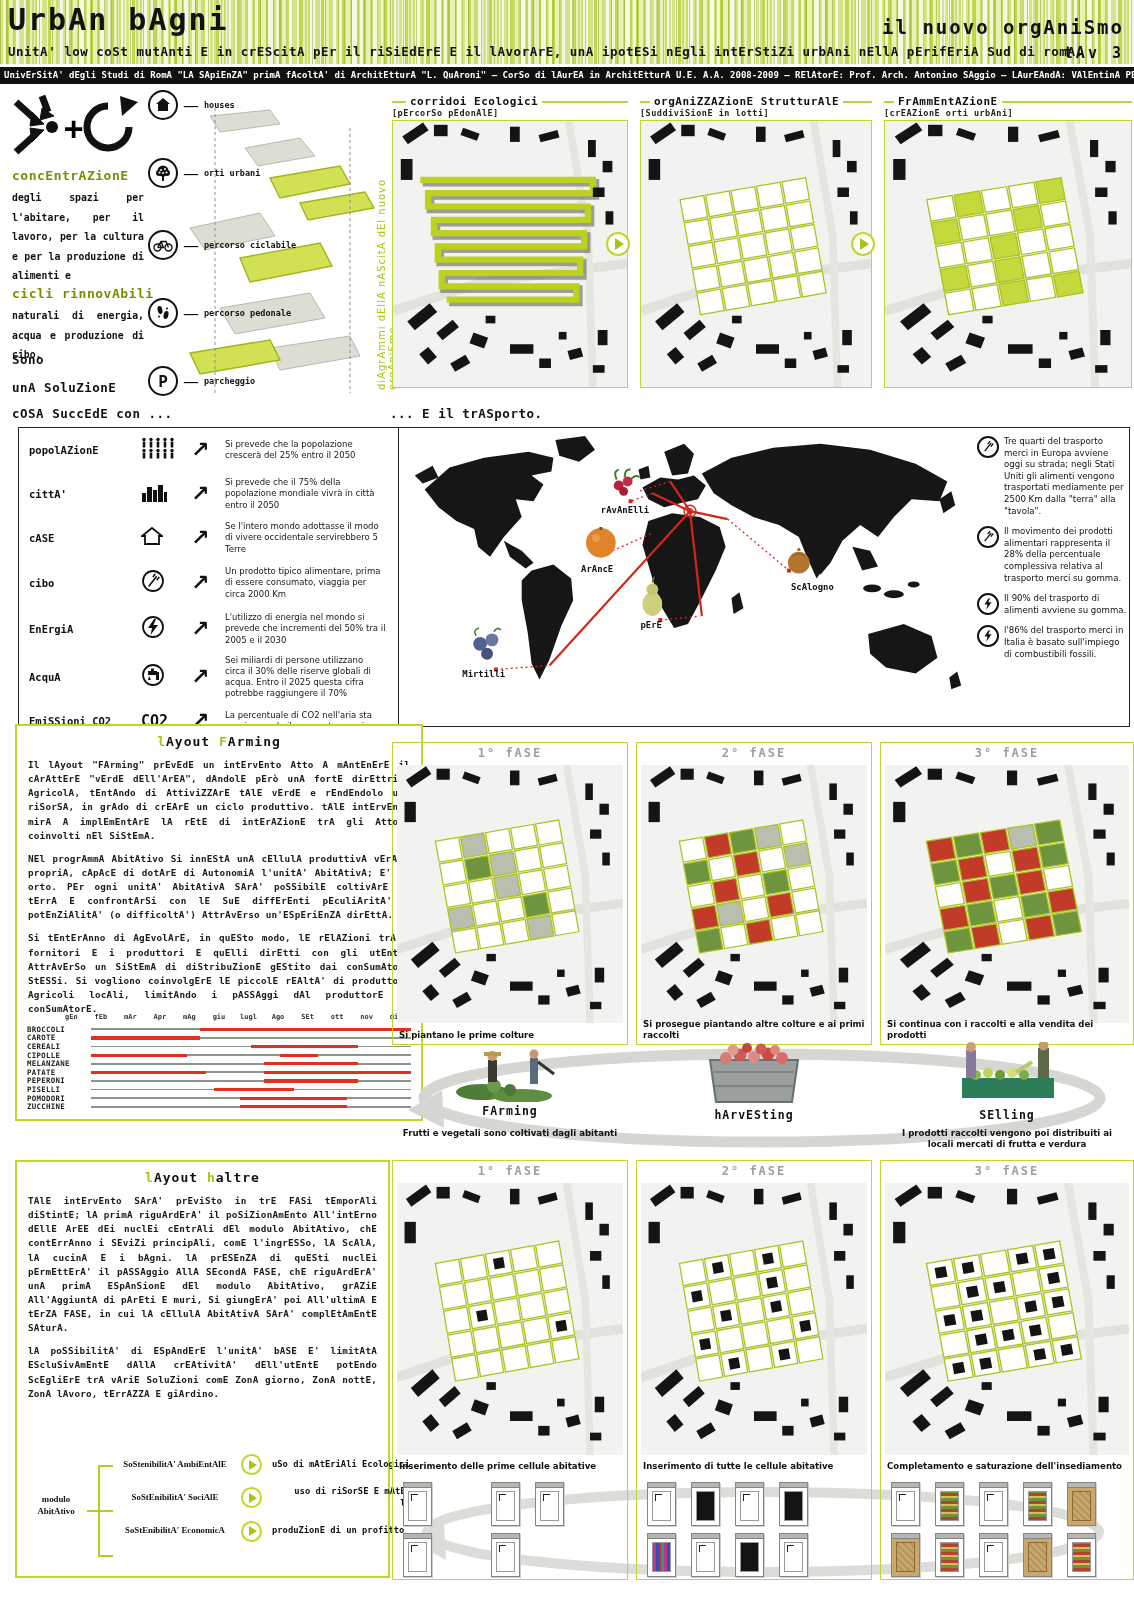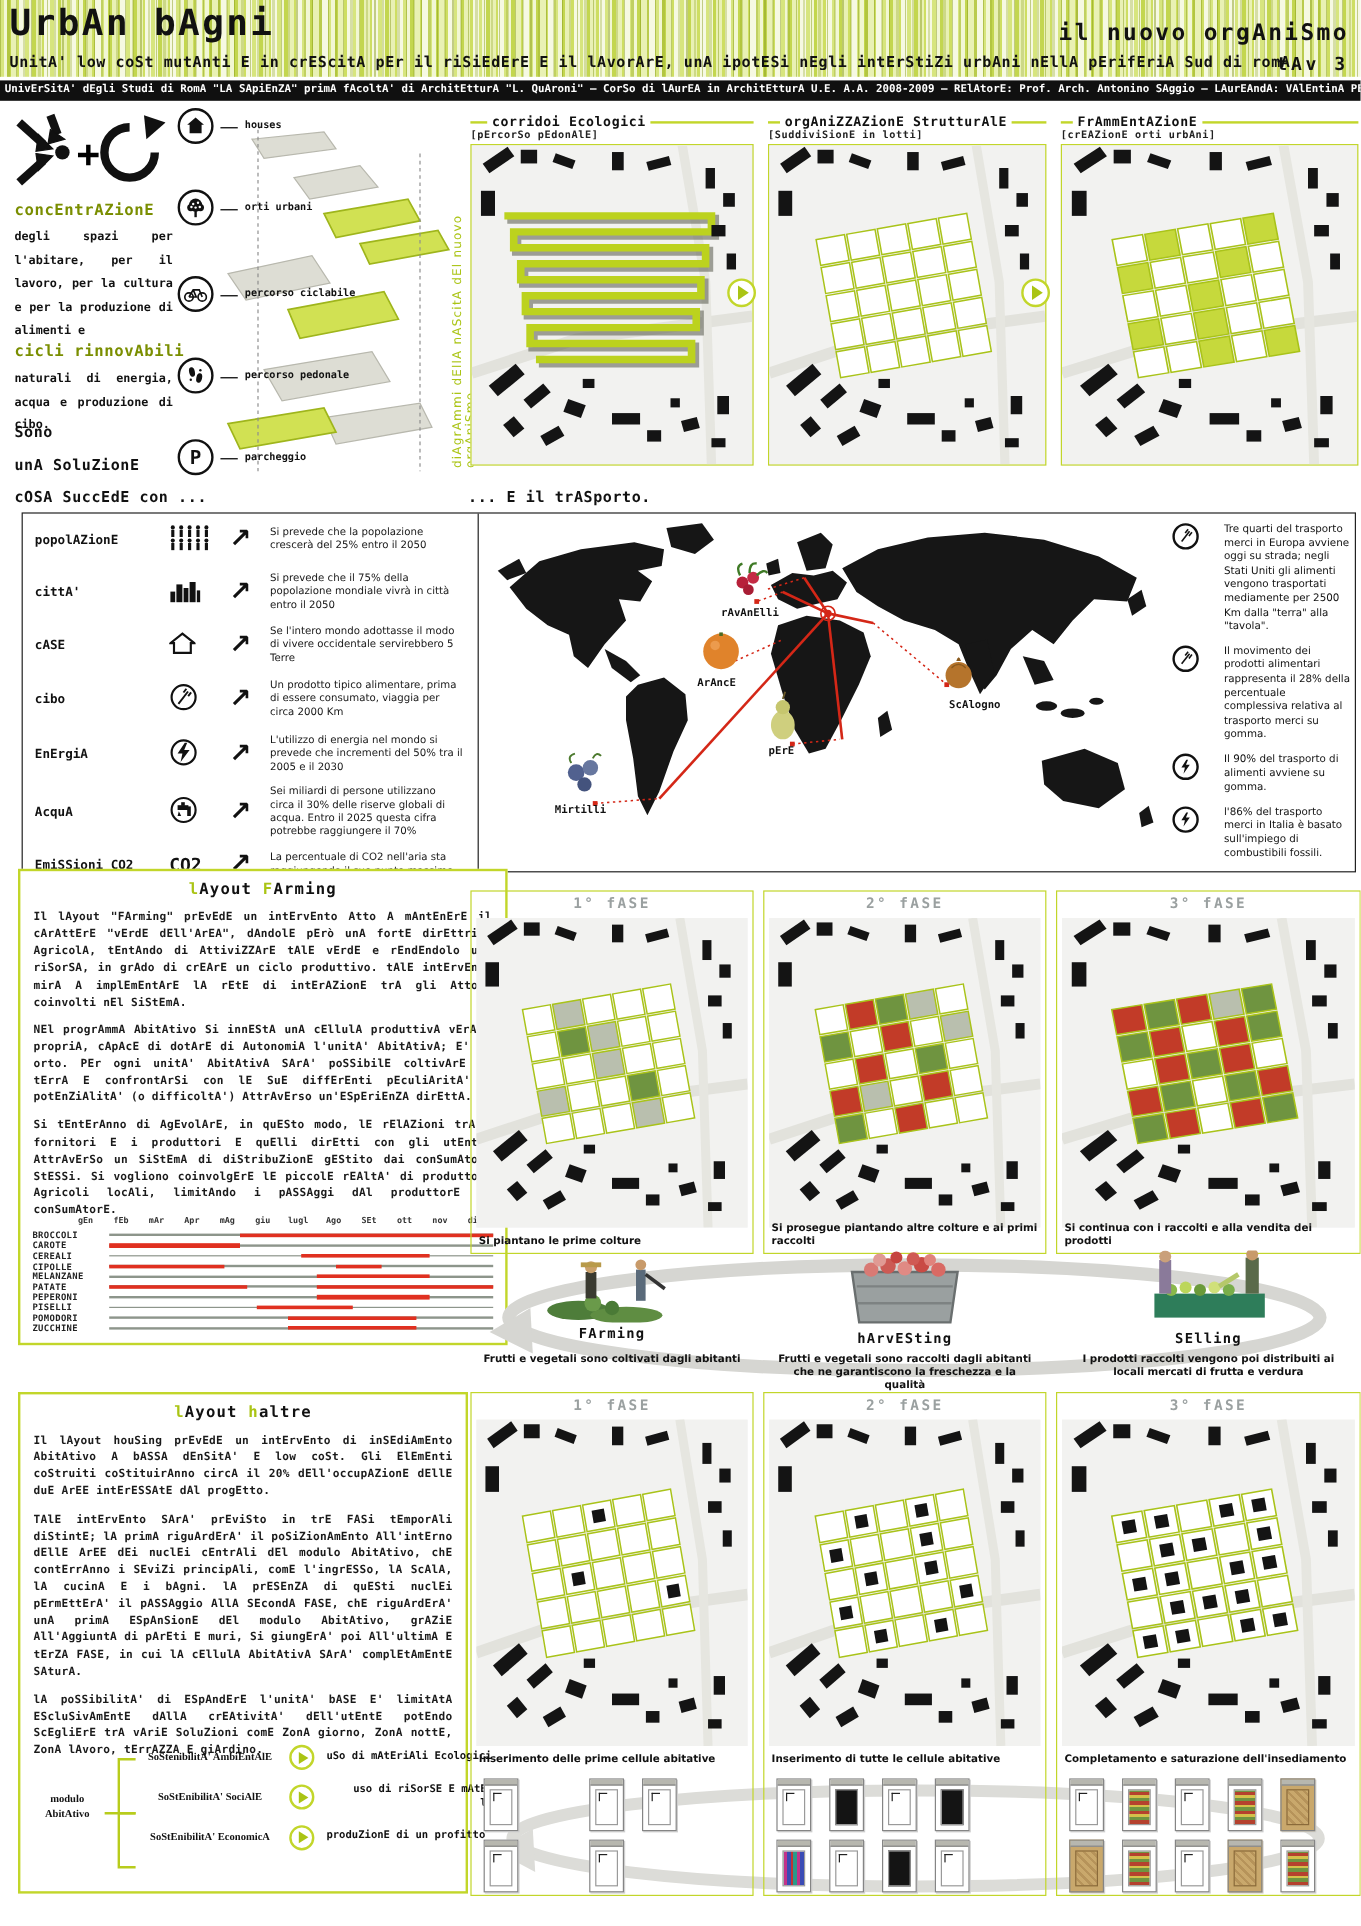--- a/index.html
+++ b/index.html
@@ -34,21 +34,21 @@
 .lime-rule{height:2px;background:var(--limeB)}
 .circ-arrow{width:24px;height:24px;border:2.5px solid var(--limeB);border-radius:50%;background:#fff;display:flex;align-items:center;justify-content:center}
 .circ-arrow i{display:block;width:0;height:0;border-left:9px solid var(--lime);border-top:6px solid transparent;border-bottom:6px solid transparent;margin-left:3px}
 #side-label{writing-mode:vertical-rl;transform:rotate(180deg);color:var(--lime);font-size:10px;letter-spacing:1px}
 
 #midbox{border:1.5px solid #222}
 .imp-row{display:grid;grid-template-columns:112px 50px 34px auto;align-items:center;padding:2px 6px 2px 10px}
 .imp-lbl{font-family:"DejaVu Sans Mono",monospace;font-weight:bold;font-size:10.5px}
 .imp-arrow{font-size:22px;font-weight:bold;line-height:1}
 .imp-txt{font-size:8.5px;line-height:1.3;color:#181818;padding-right:6px}
-.fact{display:flex;gap:21px;margin-bottom:9px}
+.fact{display:flex;gap:5px;margin-bottom:9px}
 .fact-txt{font-size:8.6px;line-height:1.35}
 .sm-circle{width:22px;height:22px;border:2px solid #111;border-radius:50%;background:#fff;flex:none;display:flex;align-items:center;justify-content:center}
 
 .gbox{border:2px solid var(--limeB);background:#fff}
 .gbox-title{text-align:center;font-family:"DejaVu Sans Mono",monospace;font-weight:bold;font-size:13px;letter-spacing:1px;padding-top:8px}
 .gbox-title .acc{color:var(--lime)}
 .gbox p{font-family:"DejaVu Sans Mono",monospace;font-weight:bold;font-size:9.3px;line-height:1.52;letter-spacing:.2px;text-align:justify;margin:9px 11px 0;color:#1a1a1a}
 
 .phase{border:1.5px solid var(--limeB);position:absolute;background:transparent}
 .phase-h{text-align:center;font-family:"DejaVu Sans Mono",monospace;font-weight:bold;font-size:12px;letter-spacing:2px;color:#9aa0a0;padding-top:3px}
@@ -935,21 +935,20 @@
           <circle cx="31" cy="8" r="5.5" fill="#e09a94"></circle>
           <circle cx="59" cy="7" r="5.5" fill="#d05a54"></circle>
           <circle cx="73" cy="8" r="5" fill="#e0837c"></circle>
           <circle cx="45" cy="6" r="5" fill="#c6443e"></circle>
         </g>
         <line x1="12" y1="30" x2="92" y2="30" stroke="#7d8282" stroke-width="2"></line>
         <line x1="13" y1="44" x2="91" y2="44" stroke="#7d8282" stroke-width="2"></line>
       </svg>
   </div>
   <div class="abs photo-lbl" style="left:636px;top:1108px;width:236px;z-index:1">hArvESting</div>
-  <div class="abs photo-sub" style="left:644px;top:1128px;width:220px;z-index:1">Frutti e vegetali sono raccolti dagli abitanti che ne garantiscono la freschezza e la qualità</div>
 
   <div class="abs" style="left:952px;top:1042px;z-index:1">
     <svg width="112" height="62">
         <rect x="10" y="36" width="92" height="20" fill="#2e7d5a"></rect>
         <g>
           <circle cx="24" cy="33" r="5" fill="#8ab84a"></circle>
           <circle cx="36" cy="31" r="5" fill="#bcd65a"></circle>
           <circle cx="48" cy="33" r="5" fill="#6a9a3a"></circle>
           <circle cx="60" cy="31" r="5" fill="#d0e07a"></circle>
           <circle cx="72" cy="33" r="5" fill="#7aae4a"></circle>
@@ -959,21 +958,20 @@
         <rect x="86" y="6" width="11" height="30" fill="#5a6a4a"></rect>
         <circle cx="91.5" cy="3.5" r="5" fill="#c89a6a"></circle>
         <line x1="80" y1="20" x2="64" y2="30" stroke="#b5c86a" stroke-width="4"></line>
       </svg>
   </div>
   <div class="abs photo-lbl" style="left:880px;top:1108px;width:254px;z-index:1">SElling</div>
   <div class="abs photo-sub" style="left:892px;top:1128px;width:230px;z-index:1">I prodotti raccolti vengono poi distribuiti ai locali mercati di frutta e verdura</div>
 
   <div class="abs gbox" style="left:15px;top:1160px;width:375px;height:418px">
     <div class="gbox-title"><span class="acc">l</span><span>Ayout </span><span class="acc">h</span><span>altre</span></div>
-    <p>Il lAyout houSing  prEvEdE un intErvEnto di inSEdiAmEnto AbitAtivo A bASSA dEnSitA' E low coSt. Gli ElEmEnti coStruiti coStituirAnno circA il 20% dEll'occupAZionE dEllE duE ArEE intErESSAtE dAl progEtto.</p>
     <p>TAlE intErvEnto SArA' prEviSto in trE FASi tEmporAli diStintE; lA primA riguArdErA' il poSiZionAmEnto All'intErno dEllE ArEE dEi nuclEi cEntrAli dEl modulo AbitAtivo, chE contErrAnno i SEviZi principAli, comE l'ingrESSo, lA ScAlA, lA cucinA E i bAgni. lA prESEnZA di quESti nuclEi pErmEttErA' il pASSAggio AllA SEcondA FASE, chE riguArdErA' unA primA ESpAnSionE dEl modulo AbitAtivo, grAZiE All'AggiuntA di pArEti E muri, Si giungErA' poi All'ultimA E tErZA FASE, in cui lA cEllulA AbitAtivA SArA' complEtAmEntE SAturA.</p>
     <p>lA poSSibilitA' di ESpAndErE l'unitA' bASE E' limitAtA EScluSivAmEntE dAllA crEAtivitA' dEll'utEntE potEndo ScEgliErE trA vAriE SoluZioni comE ZonA giorno, ZonA nottE, ZonA lAvoro, tErrAZZA E giArdino.</p>
     <div class="abs" style="left:8px;bottom:6px;width:356px;height:116px">
       <div class="abs mod-lbl" style="left:0;top:40px;width:62px">modulo AbitAtivo</div>
       <svg class="abs" style="left:62px;top:4px" width="28" height="106">
           <path d="M26,8 H12 V98 H26 M12,53 H0 M12,8 H26 M12,53 H26" fill="none" stroke="#b8cc1c" stroke-width="2"></path>
           <path d="M12,53 H26" stroke="#b8cc1c" stroke-width="2"></path>
         </svg>
       <div class="abs" style="left:94px;top:0">
         <div class="mod-row">

